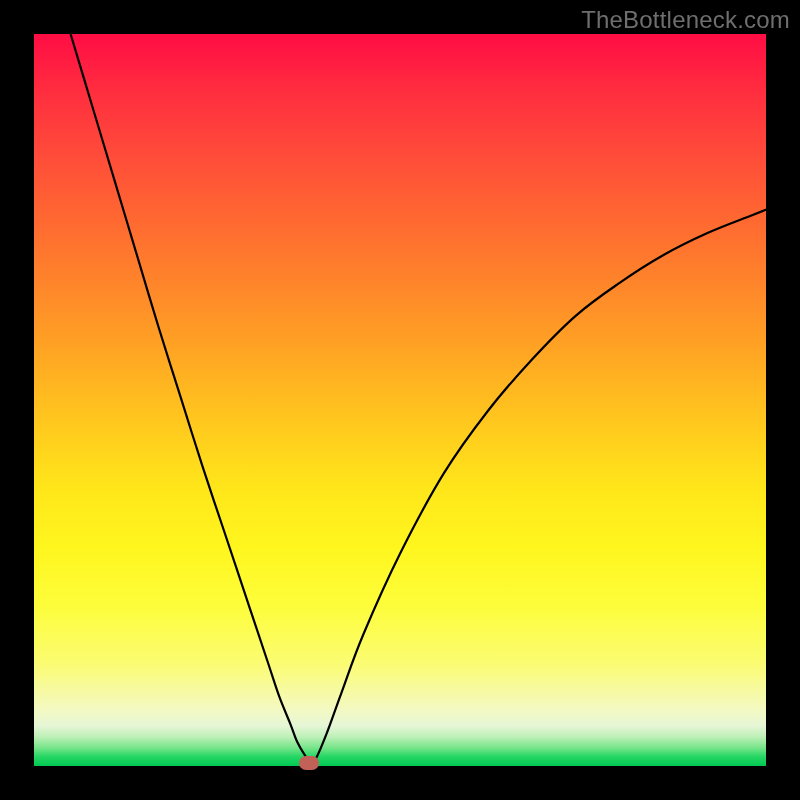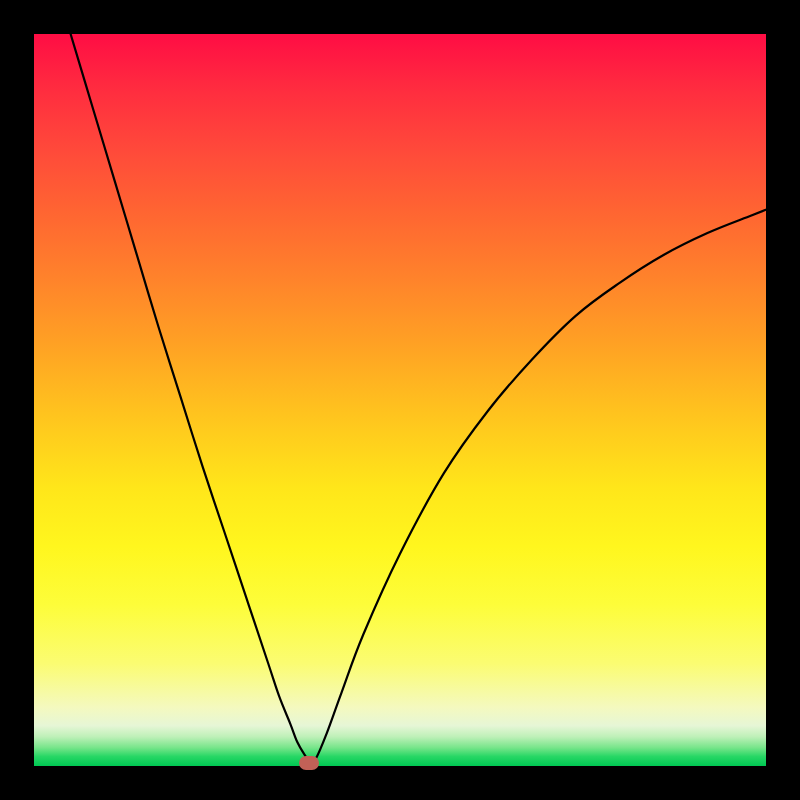--- a/index.html
+++ b/index.html
@@ -74,13 +74,14 @@
 
 <div class="frame">
   <div class="gradient"></div>
 
   <svg class="curve" viewBox="0 0 732 732" preserveAspectRatio="none">
     <path fill="none" stroke="#000" stroke-width="2.2" stroke-linecap="round" d="M 36.60 0.00 C 40.55 13.18, 50.65 46.85, 58.56 73.20 C 66.47 99.55, 72.61 120.05, 80.52 146.40 C 88.43 172.75, 94.57 193.25, 102.48 219.60 C 110.39 245.95, 116.53 267.11, 124.44 292.80 C 132.35 318.49, 138.49 337.31, 146.40 362.34 C 154.31 387.37, 160.45 407.50, 168.36 431.88 C 176.27 456.26, 182.41 474.04, 190.32 497.76 C 198.23 521.48, 204.37 539.92, 212.28 563.64 C 220.19 587.36, 228.31 611.73, 234.24 629.52 C 240.17 647.31, 241.27 651.66, 245.22 662.46 C 249.17 673.26, 252.91 681.24, 256.20 689.54 C 259.49 697.84, 260.88 702.91, 263.52 708.58 C 266.16 714.24, 268.47 717.46, 270.84 721.02 C 273.21 724.58, 274.72 727.68, 276.70 728.34 C 278.67 729.00, 278.92 729.95, 281.82 724.68 C 284.72 719.41, 288.19 710.92, 292.80 699.06 C 297.41 687.20, 300.85 676.59, 307.44 658.80 C 314.03 641.01, 318.86 625.27, 329.40 600.24 C 339.94 575.21, 351.51 548.71, 366.00 519.72 C 380.49 490.73, 394.11 464.89, 409.92 439.20 C 425.73 413.51, 438.03 397.40, 453.84 376.98 C 469.65 356.56, 481.95 342.87, 497.76 325.74 C 513.57 308.61, 525.87 295.65, 541.68 281.82 C 557.49 267.99, 569.79 259.82, 585.60 248.88 C 601.41 237.94, 613.71 230.02, 629.52 221.06 C 645.33 212.10, 657.63 206.22, 673.44 199.10 C 689.25 191.99, 706.82 185.75, 717.36 181.54 C 727.90 177.32, 729.36 176.73, 732.00 175.68"></path>
   </svg>
 
   <div class="marker" style="left: 298.5px; top: 756.072px; background: rgb(194, 97, 87);"></div>
 
+  <div class="watermark">TheBottleneck.com</div>
 </div>
 
 </body></html>

